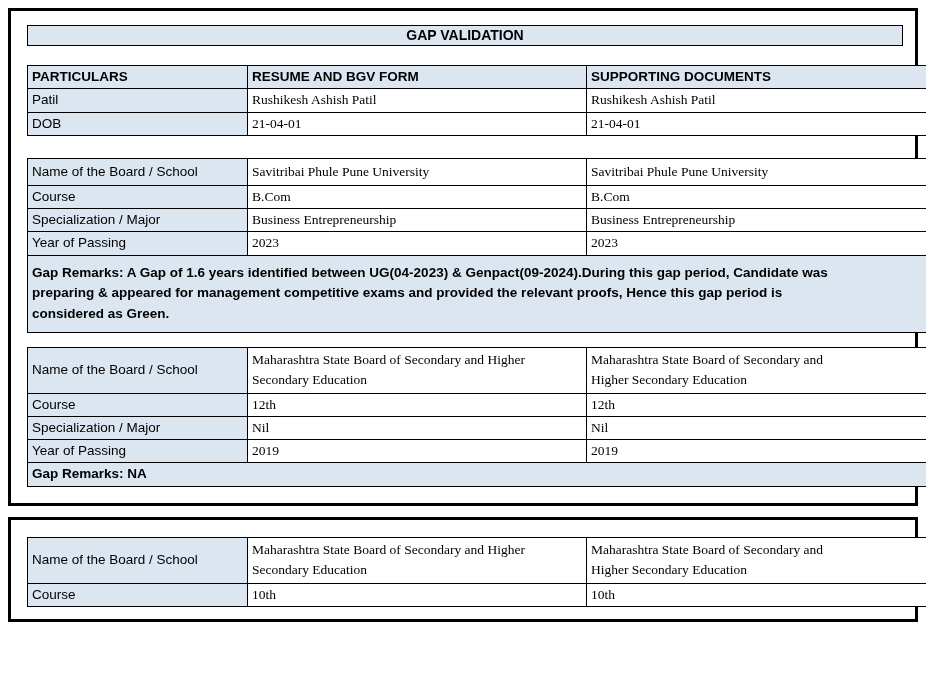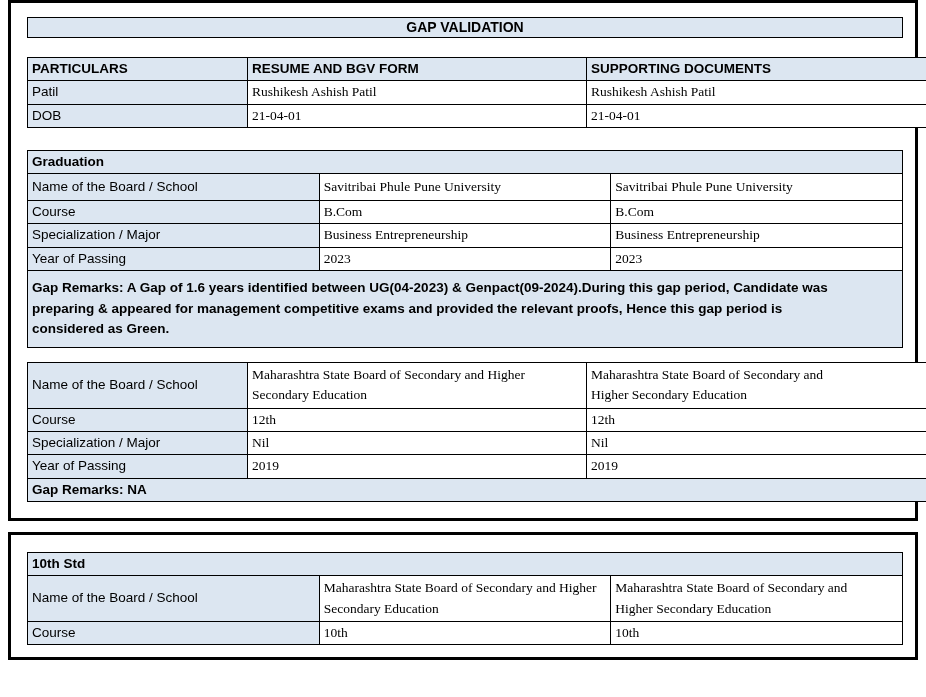--- a/index.html
+++ b/index.html
@@ -13,21 +13,21 @@
     font-size: 13.5px;
     color: #000000;
   }
   .outer-box {
     border: 3px solid #000000;
     margin-left: 8px;
     margin-right: 8px;
     background: #ffffff;
   }
   .box-1 {
-    margin-top: 0;
+    margin-top: 8px;
     padding: 14px 12px 16px 16px;
   }
   .box-2 {
     margin-top: 11px;
     padding: 17px 12px 12px 16px;
   }
   .title-bar {
     width: 874px;
     height: 19px;
     line-height: 19px;
@@ -88,23 +88,20 @@
     <tr class="row-h20">
       <td class="c1 fill">DOB</td>
       <td class="c2 white">21-04-01</td>
       <td class="c3 white">21-04-01</td>
     </tr>
   </tbody>
     </table>
 
   <table class="mb-14">
     <tbody>
-        <tr class="row-h19">
-      <td colspan="3" class="fill bold">Graduation</td>
-    </tr>
     <tr class="row-h27">
       <td class="c1 fill">Name of the Board / School</td>
       <td class="c2 white">Savitribai Phule Pune University</td>
       <td class="c3 white">Savitribai Phule Pune University</td>
     </tr>
     <tr class="row-h20">
       <td class="c1 fill">Course</td>
       <td class="c2 white">B.Com</td>
       <td class="c3 white">B.Com</td>
     </tr>
@@ -155,23 +152,20 @@
     </tr>
   </tbody>
     </table>
 
 </div>
 
 <div class="outer-box box-2">
 
   <table>
     <tbody>
-        <tr class="row-h19">
-      <td colspan="3" class="fill bold">10th Std</td>
-    </tr>
     <tr class="row-h46">
       <td class="c1 fill">Name of the Board / School</td>
       <td class="c2 white">Maharashtra State Board of Secondary and Higher
 Secondary Education</td>
       <td class="c3 white">Maharashtra State Board of Secondary and
 Higher Secondary Education</td>
     </tr>
     <tr class="row-h20">
       <td class="c1 fill">Course</td>
       <td class="c2 white">10th</td>

